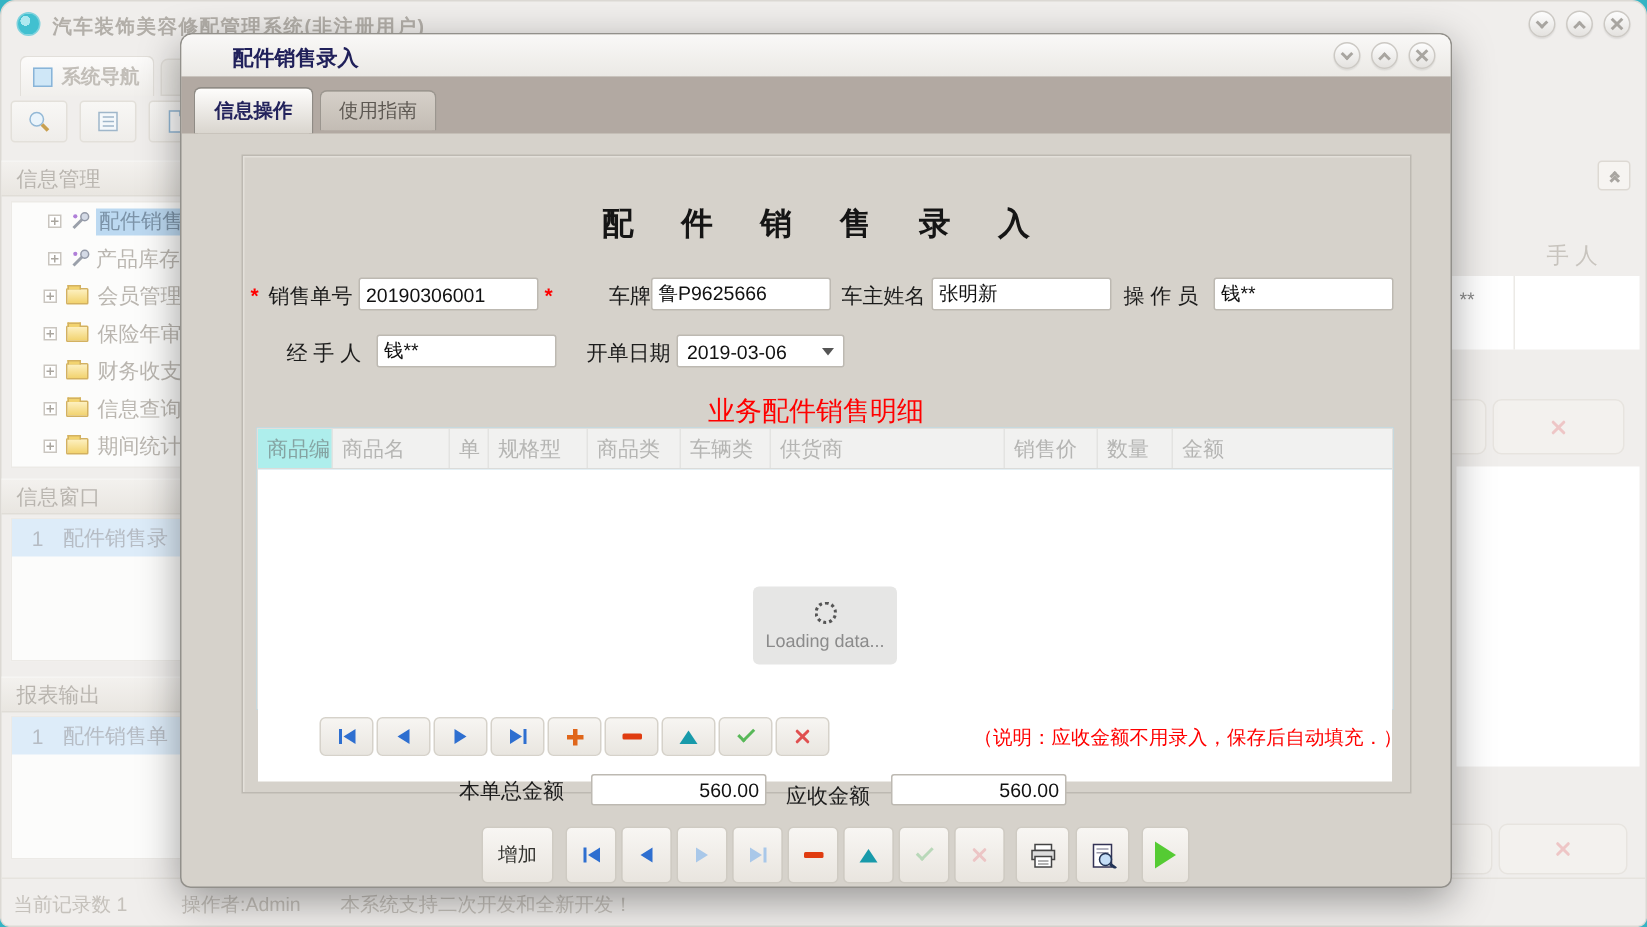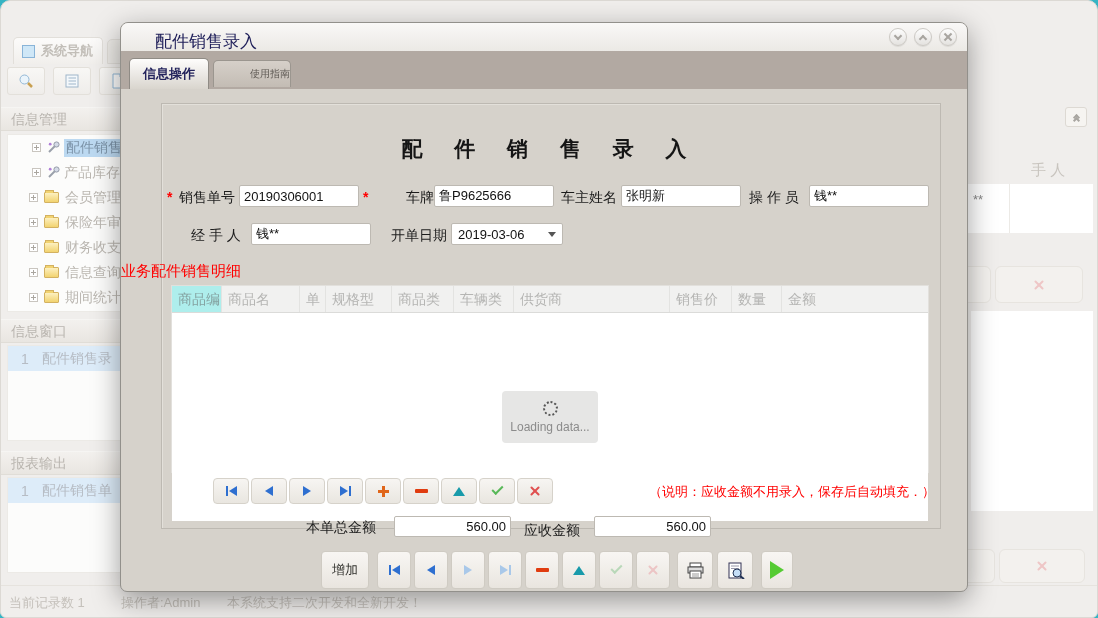--- a/index.html
+++ b/index.html
@@ -63,41 +63,41 @@
   .bg-btn { position:absolute; background:#f3f1ee; border:1px solid #e7e4df; border-radius:6px; display:flex; align-items:center; justify-content:center; }
   .xx { position:relative; width:12px; height:12px; }
   .xx::before,.xx::after { content:""; position:absolute; left:5px; top:0; width:2px; height:12px; background:currentColor; border-radius:1px; }
   .xx::before { transform:rotate(45deg); } .xx::after { transform:rotate(-45deg); }
   .bgform-memo { position:absolute; left:970px; top:310px; width:122px; height:200px; background:#fff; }
 
   
   .dialog { position:absolute; left:120px; top:22px; width:848px; height:570px; background:#d6d2cb; border:1px solid #92908b;
             border-radius:8px 8px 7px 7px; box-shadow:0 8px 28px rgba(0,0,0,.38); }
   .dlg-titlebar { position:absolute; left:0; top:0; right:0; height:28px; background:linear-gradient(#f9f8f7,#ebe9e5); border-radius:7px 7px 0 0; }
-  .dlg-title { position:absolute; left:34px; top:7px; font-size:17px; font-weight:normal; color:#20205a; }
+  .dlg-title { position:absolute; left:34px; top:7px; font-size:14px; font-weight:bold; color:#20205a; }
   .tabstrip { position:absolute; left:0; top:28px; right:0; height:38px; background:#b2a9a2; }
   .tab-active { position:absolute; left:8px; bottom:0; width:80px; height:31px; background:linear-gradient(#fefdfc,#d9d5ce);
                 border:1px solid #8f8b85; border-bottom:none; border-radius:5px 5px 0 0; text-align:center; line-height:30px;
                 font-size:13px; font-weight:bold; color:#23235c; }
   .tab-inactive { position:absolute; left:92px; bottom:2px; width:78px; height:27px; background:linear-gradient(#d6d0c9,#c3bcb4);
-                  border:1px solid #9b968f; border-bottom:none; border-radius:5px 5px 0 0; text-align:right; line-height:26px;
-                  font-size:10px; color:#5d5852; }
+                  border:1px solid #9b968f; border-bottom:none; border-radius:5px 5px 0 0; text-align:center; line-height:26px;
+                  font-size:13px; color:#5d5852; }
   .inner-panel { position:absolute; left:40px; top:80px; width:780px; height:426px; border:1px solid #bdb9b2; box-shadow:inset 1px 1px 0 #e3e0da; }
   .big-title { position:absolute; left:0; right:0; top:112px; text-align:center; font-size:21px; font-weight:bold; color:#151515; letter-spacing:13px; text-indent:13px; }
 
   .flabel { position:absolute; font-size:14px; color:#1c1c1c; white-space:nowrap; }
   .req { position:absolute; color:#f00; font-size:14px; font-weight:bold; }
   .fld { position:absolute; height:22px; background:#fff; border:1px solid #bdb9b2; border-radius:2px; font-size:13px; color:#111;
          padding:0 4px; font-family:"Liberation Sans",sans-serif; }
   .fld.num { text-align:right; }
   .dselect { position:absolute; height:22px; background:#fff; border:1px solid #bdb9b2; border-radius:2px; display:flex; align-items:center;
              justify-content:space-between; padding:0 6px; font-size:13px; color:#111; }
   .ddarrow { width:0; height:0; border-left:4px solid transparent; border-right:4px solid transparent; border-top:5px solid #555; }
 
-  .detail-title { position:absolute; left:0; right:0; top:239px; color:#f00; font-size:15px; }
+  .detail-title { position:absolute; left:0; right:0; top:239px; text-align:center; color:#f00; font-size:18px; }
 
   .grid { position:absolute; left:50px; top:262px; width:758px; height:188px; background:#7dd3fc; border:1px solid #e2e0dc; }
   .grid-head { display:flex; height:27px; background:#f1f1f0; border-bottom:1px solid #dbdbd9; }
   .gh { font-size:14px; color:#b5b5b3; line-height:26px; padding-left:6px; border-right:1px solid #e3e3e1; overflow:hidden; white-space:nowrap; }
   .gh.sel { background:#aeeeec; color:#85a3a2; }
   .grid-body { position:relative; height:208px; background:#fff; }
   .loading-box { position:absolute; left:50%; top:50%; transform:translate(-50%,-50%); width:96px; height:52px; background:#e6e6e5;
                  border-radius:4px; display:flex; flex-direction:column; align-items:center; justify-content:center; gap:4px; }
   .spinner { width:15px; height:15px; border:2px dotted #555; border-radius:50%; }
   .loading-txt { font-size:12px; color:#8b8b8b; }
@@ -124,20 +124,35 @@
           display:flex; align-items:center; justify-content:center; gap:1px; }
   .bbtn-label { font-size:13px; color:#33332f; }
   .play { width:0; height:0; border-top:9px solid transparent; border-bottom:9px solid transparent; border-left:14px solid #55cb33; }
 </style>
 </head>
 <body>
 
 <div class="desktop">
   <div class="main-window">
 
+    <div class="mw-titlebar">
+      <span class="logo"></span>
+      <span class="mw-title">汽车装饰美容修配管理系统(非注册用户)</span>
+      <div class="ctl-group" style="right:10px;">
+        <span class="circle-btn">
+            <i class="chev down"></i>
+          </span>
+        <span class="circle-btn">
+            <i class="chev up"></i>
+          </span>
+        <span class="circle-btn">
+            <i class="xmark"></i>
+          </span>
+      </div>
+    </div>
 
     <div class="sidebar">
       <div class="nav-tab">
         <span class="nav-tab-sq"></span>
         <span class="nav-tab-label">系统导航</span>
       </div>
       <div class="nav-tab2"></div>
 
       <div class="side-toolbar">
         <span class="tool-btn">

